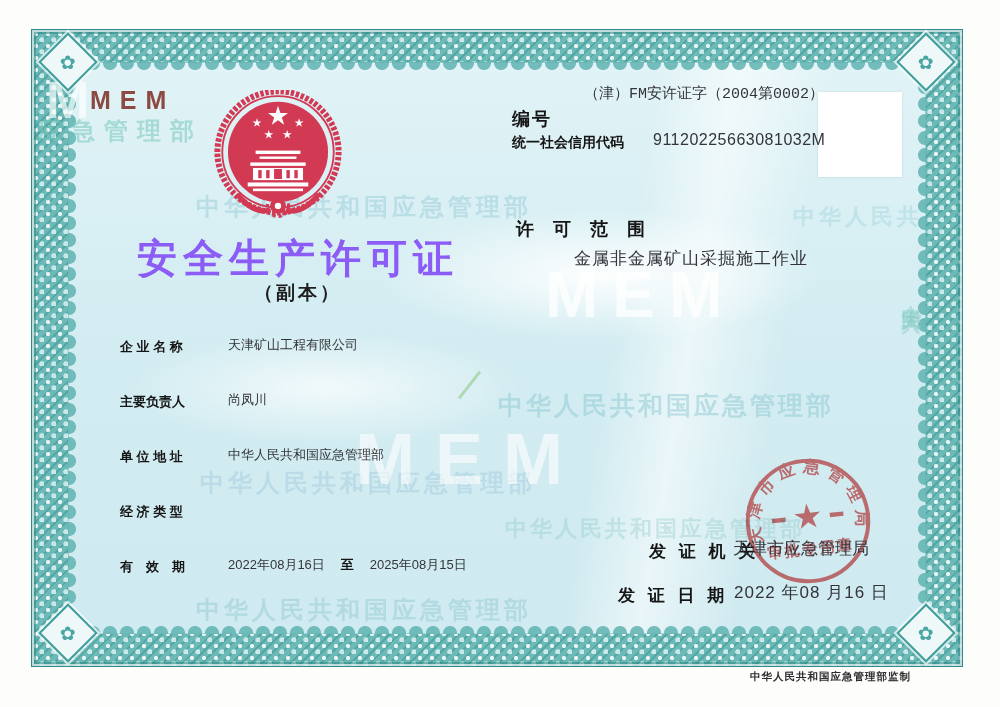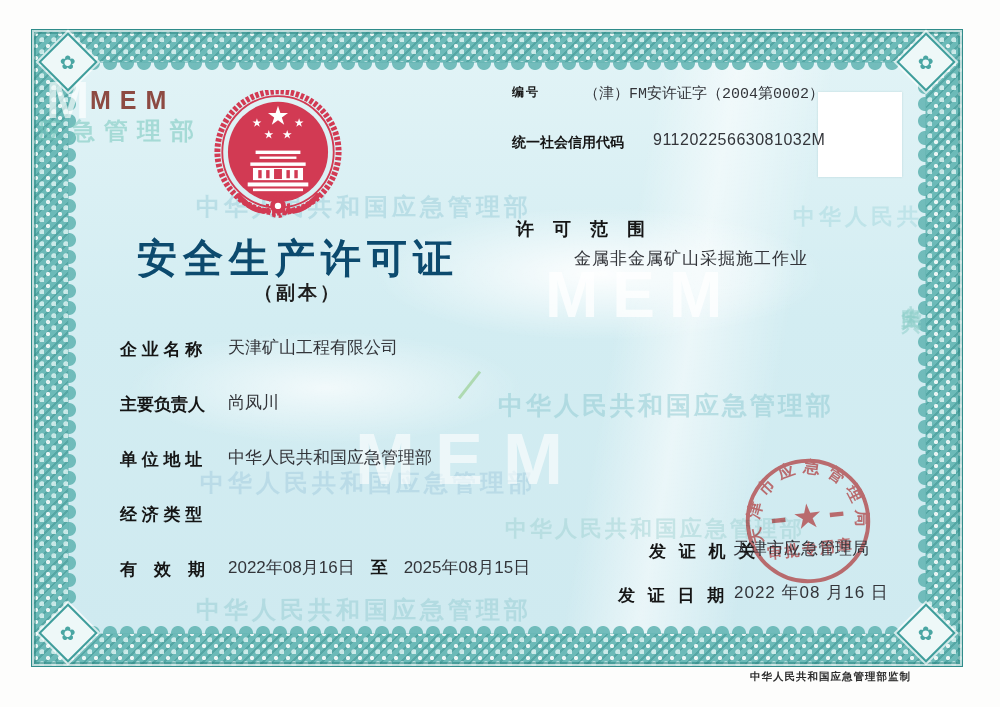--- a/index.html
+++ b/index.html
@@ -74,38 +74,38 @@
   .wm-j { left:46px;  top:70px;  font-size:52px; color:rgba(255,255,255,.65); }
   .wm-k { left:899px; top:290px; font-size:20px; letter-spacing:2px; color:rgba(140,205,200,.5);
           writing-mode:vertical-rl; }
   .wm-l { left:855px; top:120px; font-size:60px; color:rgba(255,255,255,.6); }
 
   
   .mem-logo { position:absolute; left:90px; top:86px; z-index:4;
     font-size:25px; font-weight:bold; letter-spacing:9px; color:#8d4a42; }
   .emblem { position:absolute; left:212px; top:90px; width:132px; height:137px; z-index:4; }
   .cert-title { position:absolute; left:118px; top:231px; width:360px; z-index:4;
-    text-align:center; font-size:40px; font-weight:bold; letter-spacing:6px; color:#0c4a6e; }
+    text-align:center; font-size:40px; font-weight:bold; letter-spacing:6px; color:#8b5cf6; }
   .cert-subtitle { position:absolute; left:118px; top:280px; width:360px; z-index:4;
     text-align:center; font-size:19px; font-weight:bold; letter-spacing:3px; color:#1f1f1f; }
 
   
   .lbl { font-weight:bold; color:#151515; }
   .val { color:#33353a; }
-  .row-serial-label { position:absolute; left:512px; top:84px; font-size:12px; letter-spacing:2px; z-index:4; }
+  .row-serial-label { position:absolute; left:512px; top:107px; font-size:18px; letter-spacing:2px; z-index:4; }
   .row-serial-value { position:absolute; left:584px; top:84px; font-size:15px; z-index:4;font-family:Liberation Mono, monospace; }
   .row-credit-label { position:absolute; left:512px; top:134px; font-size:14px; z-index:4; }
   .row-credit-value { position:absolute; left:653px; top:131px; font-size:16px; letter-spacing:.5px; z-index:4; }
   .photo-box { position:absolute; left:818px; top:92px; width:84px; height:85px;
     background:#ffffff; z-index:3; box-shadow:0 0 2px rgba(120,160,160,.35); }
   .scope-label { position:absolute; left:516px; top:217px; font-size:18px; letter-spacing:7px; z-index:4; }
   .scope-value { position:absolute; left:574px; top:247px; font-size:17px; letter-spacing:1px; z-index:4; }
 
   
-  .frow { position:absolute; z-index:5; font-size:17px; white-space:nowrap; }
+  .frow { position:absolute; z-index:5; font-size:13px; white-space:nowrap; }
   .f-label { left:120px; width:112px; }
   .lab-enterprise { top:338px; } .val-enterprise { top:336px; }
   .lab-principal  { top:393px; } .val-principal  { top:391px; }
   .lab-address    { top:448px; } .val-address    { top:446px; }
   .lab-economic   { top:503px; } .val-economic   { top:501px; }
   .lab-validity   { top:558px; } .val-validity   { top:556px; }
   .fval { left:228px; }
   .validity-sep { font-weight:bold; color:#151515; margin:0 16px; }
 
   

